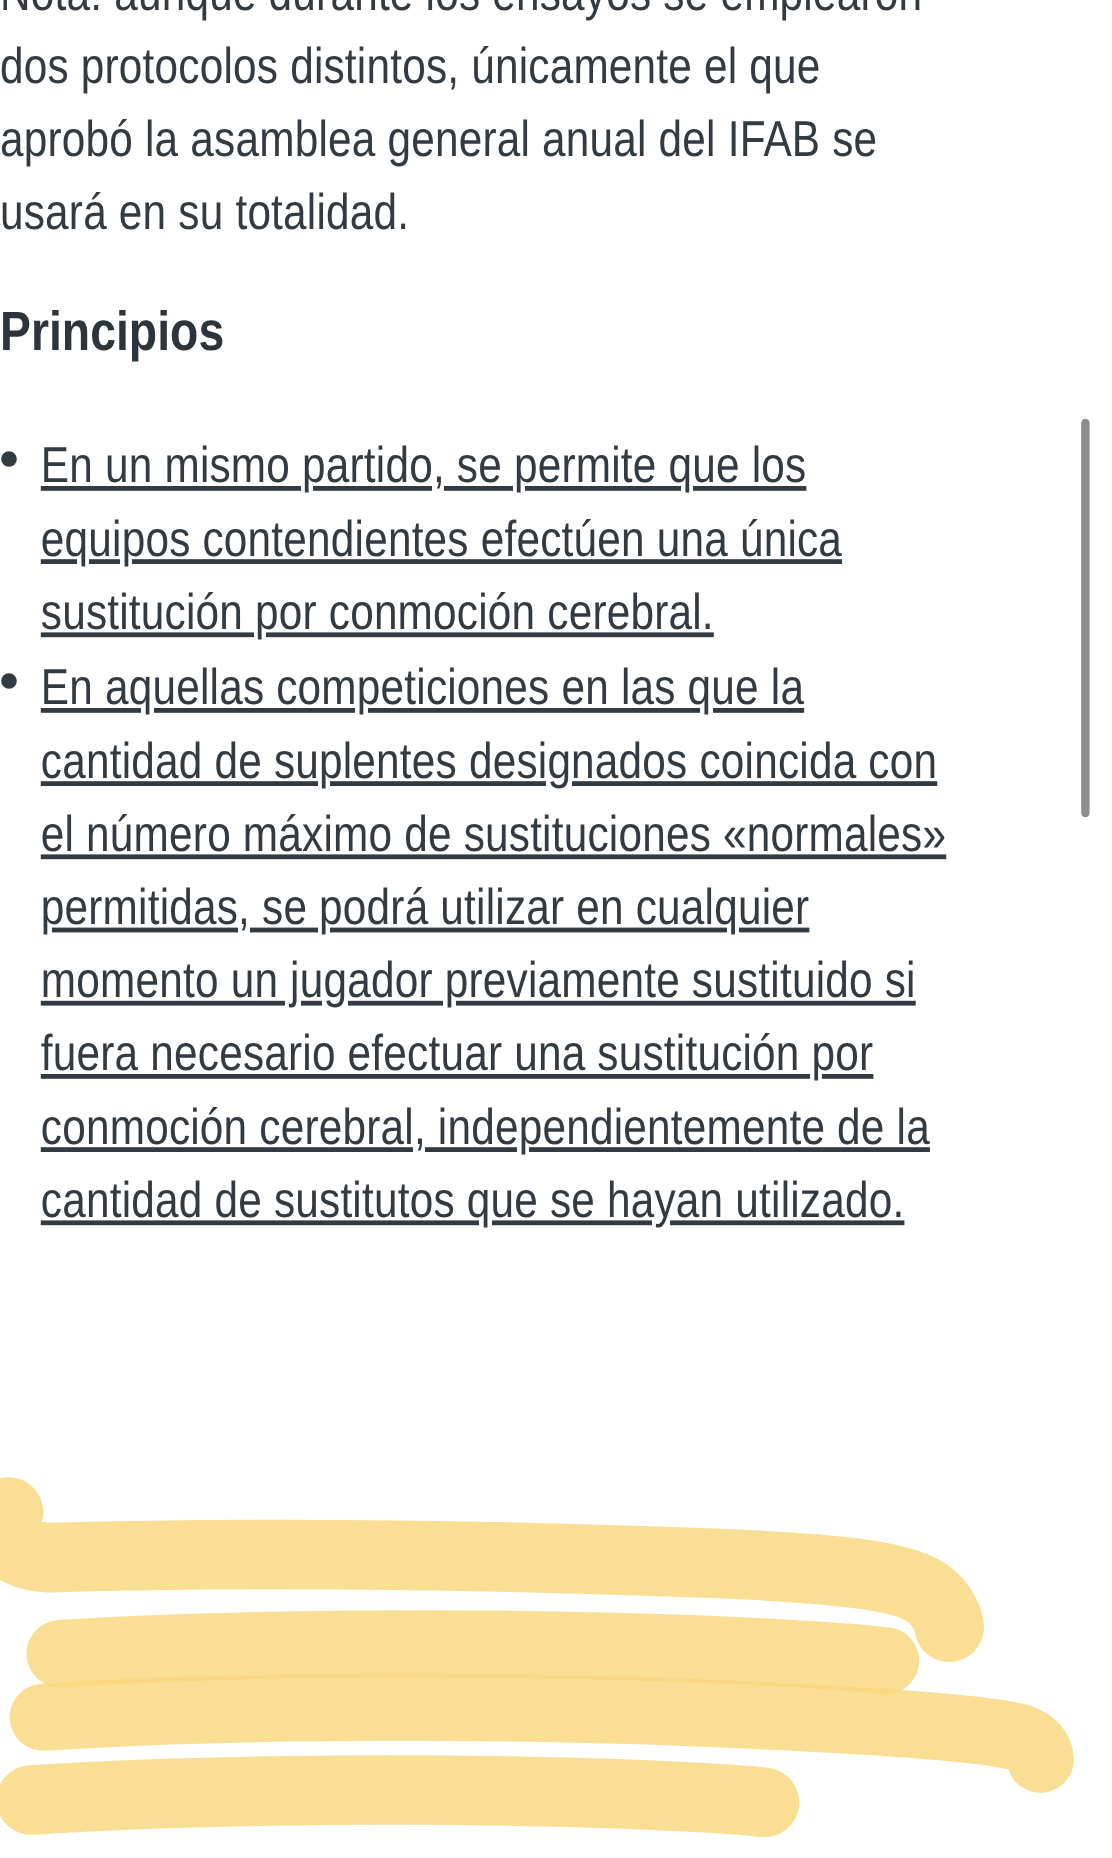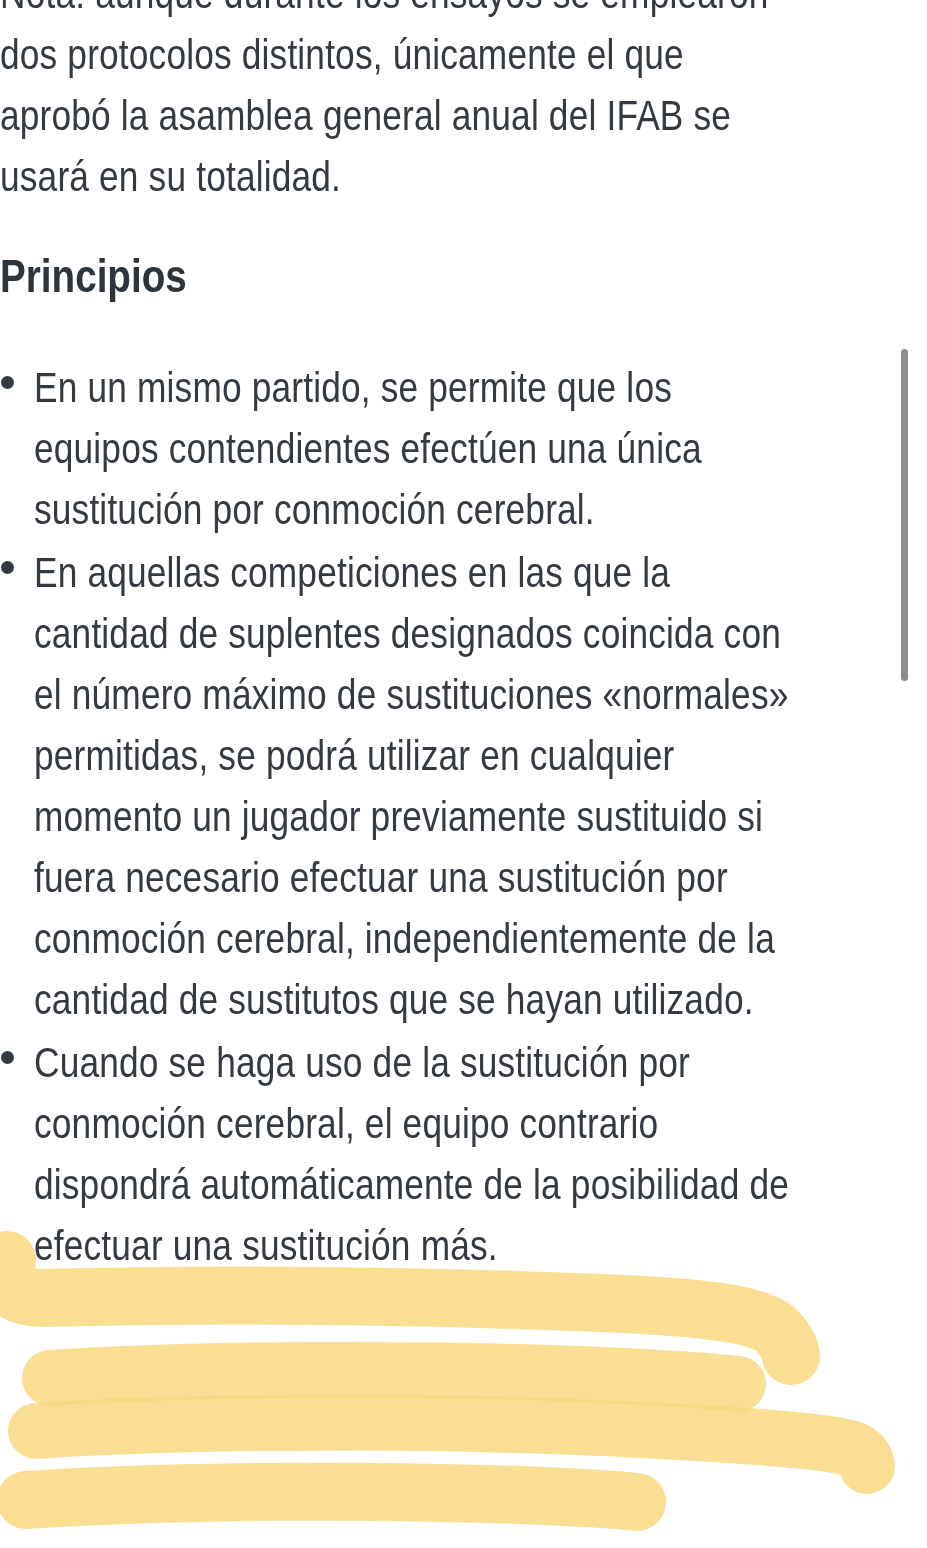--- a/index.html
+++ b/index.html
@@ -42,20 +42,21 @@
     line-height: 61px;
     font-size: 46px;
     font-weight: bold;
     color: #2e343c;
     white-space: nowrap;
     transform: scaleX(0.84);
     transform-origin: 0 50%;
   }
   .bullet-list {
     margin-top: 50px;
+    text-decoration: underline;
   }
   .bullet {
     position: relative;
     margin-left: 34px;
     margin-bottom: 2px;
   }
   .bullet .dot {
     position: absolute;
     left: -33px;
     top: 19px;
@@ -119,24 +120,17 @@
       <span class="tl">En aquellas competiciones en las que la</span>
       <span class="tl">cantidad de suplentes designados coincida con</span>
       <span class="tl">el número máximo de sustituciones «normales»</span>
       <span class="tl">permitidas, se podrá utilizar en cualquier</span>
       <span class="tl">momento un jugador previamente sustituido si</span>
       <span class="tl">fuera necesario efectuar una sustitución por</span>
       <span class="tl">conmoción cerebral, independientemente de la</span>
       <span class="tl">cantidad de sustitutos que se hayan utilizado.</span>
     </div>
 
-    <div class="bullet">
-      <span class="dot"></span>
-      <span class="tl">Cuando se haga uso de la sustitución por</span>
-      <span class="tl">conmoción cerebral, el equipo contrario</span>
-      <span class="tl">dispondrá automáticamente de la posibilidad de</span>
-      <span class="tl">efectuar una sustitución más.</span>
-    </div>
 
   </div>
 </div>
 
 <div class="scrollbar-thumb"></div>
 
 </body></html>

